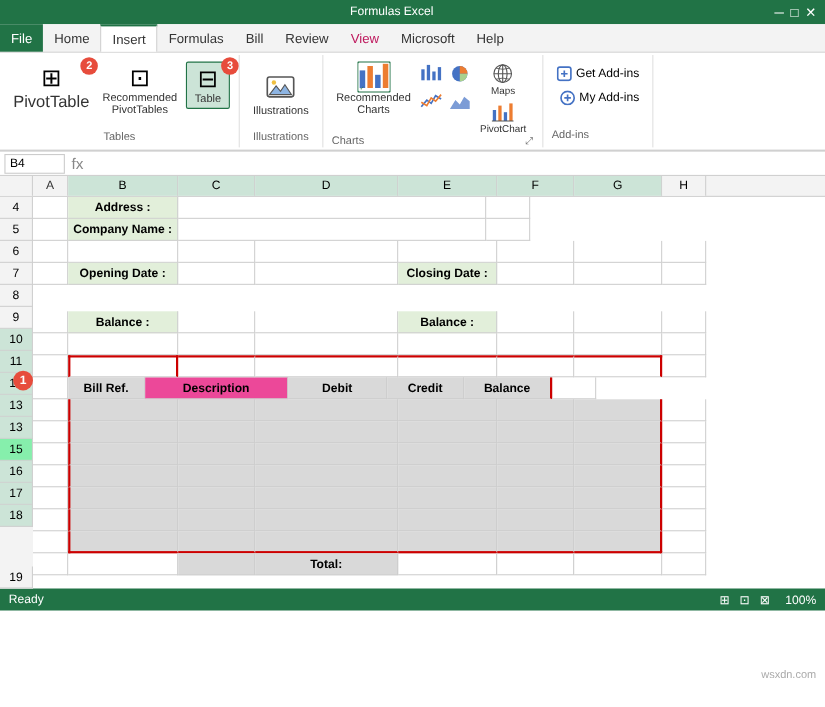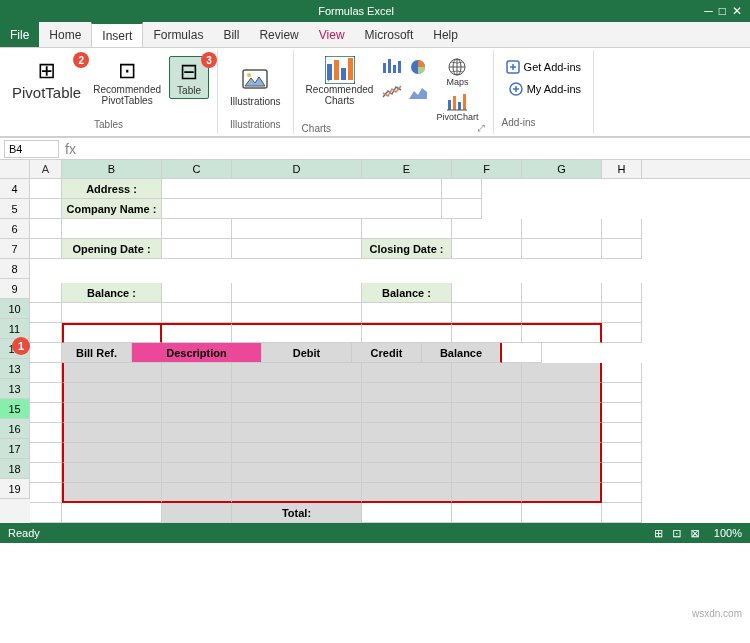--- a/index.html
+++ b/index.html
@@ -231,21 +231,21 @@
       <div style="height:20px; width:30px; border-bottom:1px solid #d0d0d0; border-right:1px solid #d0d0d0; text-align:center; font-size:11px; display:flex; align-items:center; justify-content:center;">9</div>
       <div style="height:20px; width:30px; border-bottom:1px solid #d0d0d0; border-right:1px solid #d0d0d0; text-align:center; font-size:11px; display:flex; align-items:center; justify-content:center; background:#cce4d7;">10</div>
       <div style="height:20px; width:30px; border-bottom:1px solid #d0d0d0; border-right:1px solid #d0d0d0; text-align:center; font-size:11px; display:flex; align-items:center; justify-content:center; background:#cce4d7;">11</div>
       <div style="height:20px; width:30px; border-bottom:1px solid #d0d0d0; border-right:1px solid #d0d0d0; text-align:center; font-size:11px; display:flex; align-items:center; justify-content:center; background:#cce4d7;">12</div>
       <div style="height:20px; width:30px; border-bottom:1px solid #d0d0d0; border-right:1px solid #d0d0d0; text-align:center; font-size:11px; display:flex; align-items:center; justify-content:center; background:#cce4d7;">13</div>
       <div style="height:20px; width:30px; border-bottom:1px solid #d0d0d0; border-right:1px solid #d0d0d0; text-align:center; font-size:11px; display:flex; align-items:center; justify-content:center; background:#cce4d7;">13</div>
       <div style="height:20px; width:30px; border-bottom:1px solid #d0d0d0; border-right:1px solid #d0d0d0; text-align:center; font-size:11px; display:flex; align-items:center; justify-content:center; background:#86efac;">15</div>
       <div style="height:20px; width:30px; border-bottom:1px solid #d0d0d0; border-right:1px solid #d0d0d0; text-align:center; font-size:11px; display:flex; align-items:center; justify-content:center; background:#cce4d7;">16</div>
       <div style="height:20px; width:30px; border-bottom:1px solid #d0d0d0; border-right:1px solid #d0d0d0; text-align:center; font-size:11px; display:flex; align-items:center; justify-content:center; background:#cce4d7;">17</div>
       <div style="height:20px; width:30px; border-bottom:1px solid #d0d0d0; border-right:1px solid #d0d0d0; text-align:center; font-size:11px; display:flex; align-items:center; justify-content:center; background:#cce4d7;">18</div>
-      <div style="height:20px; width:30px; border-bottom:1px solid #d0d0d0; border-right:1px solid #d0d0d0; font-size:11px; display:flex; align-items:center; justify-content:center;">19</div>
+      <div style="height:20px; width:30px; border-bottom:1px solid #d0d0d0; border-right:1px solid #d0d0d0; font-size:11px; display:flex; align-items:center; justify-content:center;margin-top:36px;">19</div>
     </div>
 
     <div style="flex:1; display:flex; flex-direction:column;">
 
       <div style="display:flex; height:20px;">
         <div style="width:32px; border-right:1px solid #d0d0d0; border-bottom:1px solid #d0d0d0;"></div>
         <div style="width:100px; border-right:1px solid #d0d0d0; border-bottom:1px solid #d0d0d0; background:#e2efda; font-weight:bold; font-size:11px; display:flex; align-items:center; padding:0 4px; justify-content:center;">Address :</div>
         <div style="width:280px; border-right:1px solid #d0d0d0; border-bottom:1px solid #d0d0d0;"></div>
         <div style="width:40px; border-right:1px solid #d0d0d0; border-bottom:1px solid #d0d0d0;"></div>
       </div>

